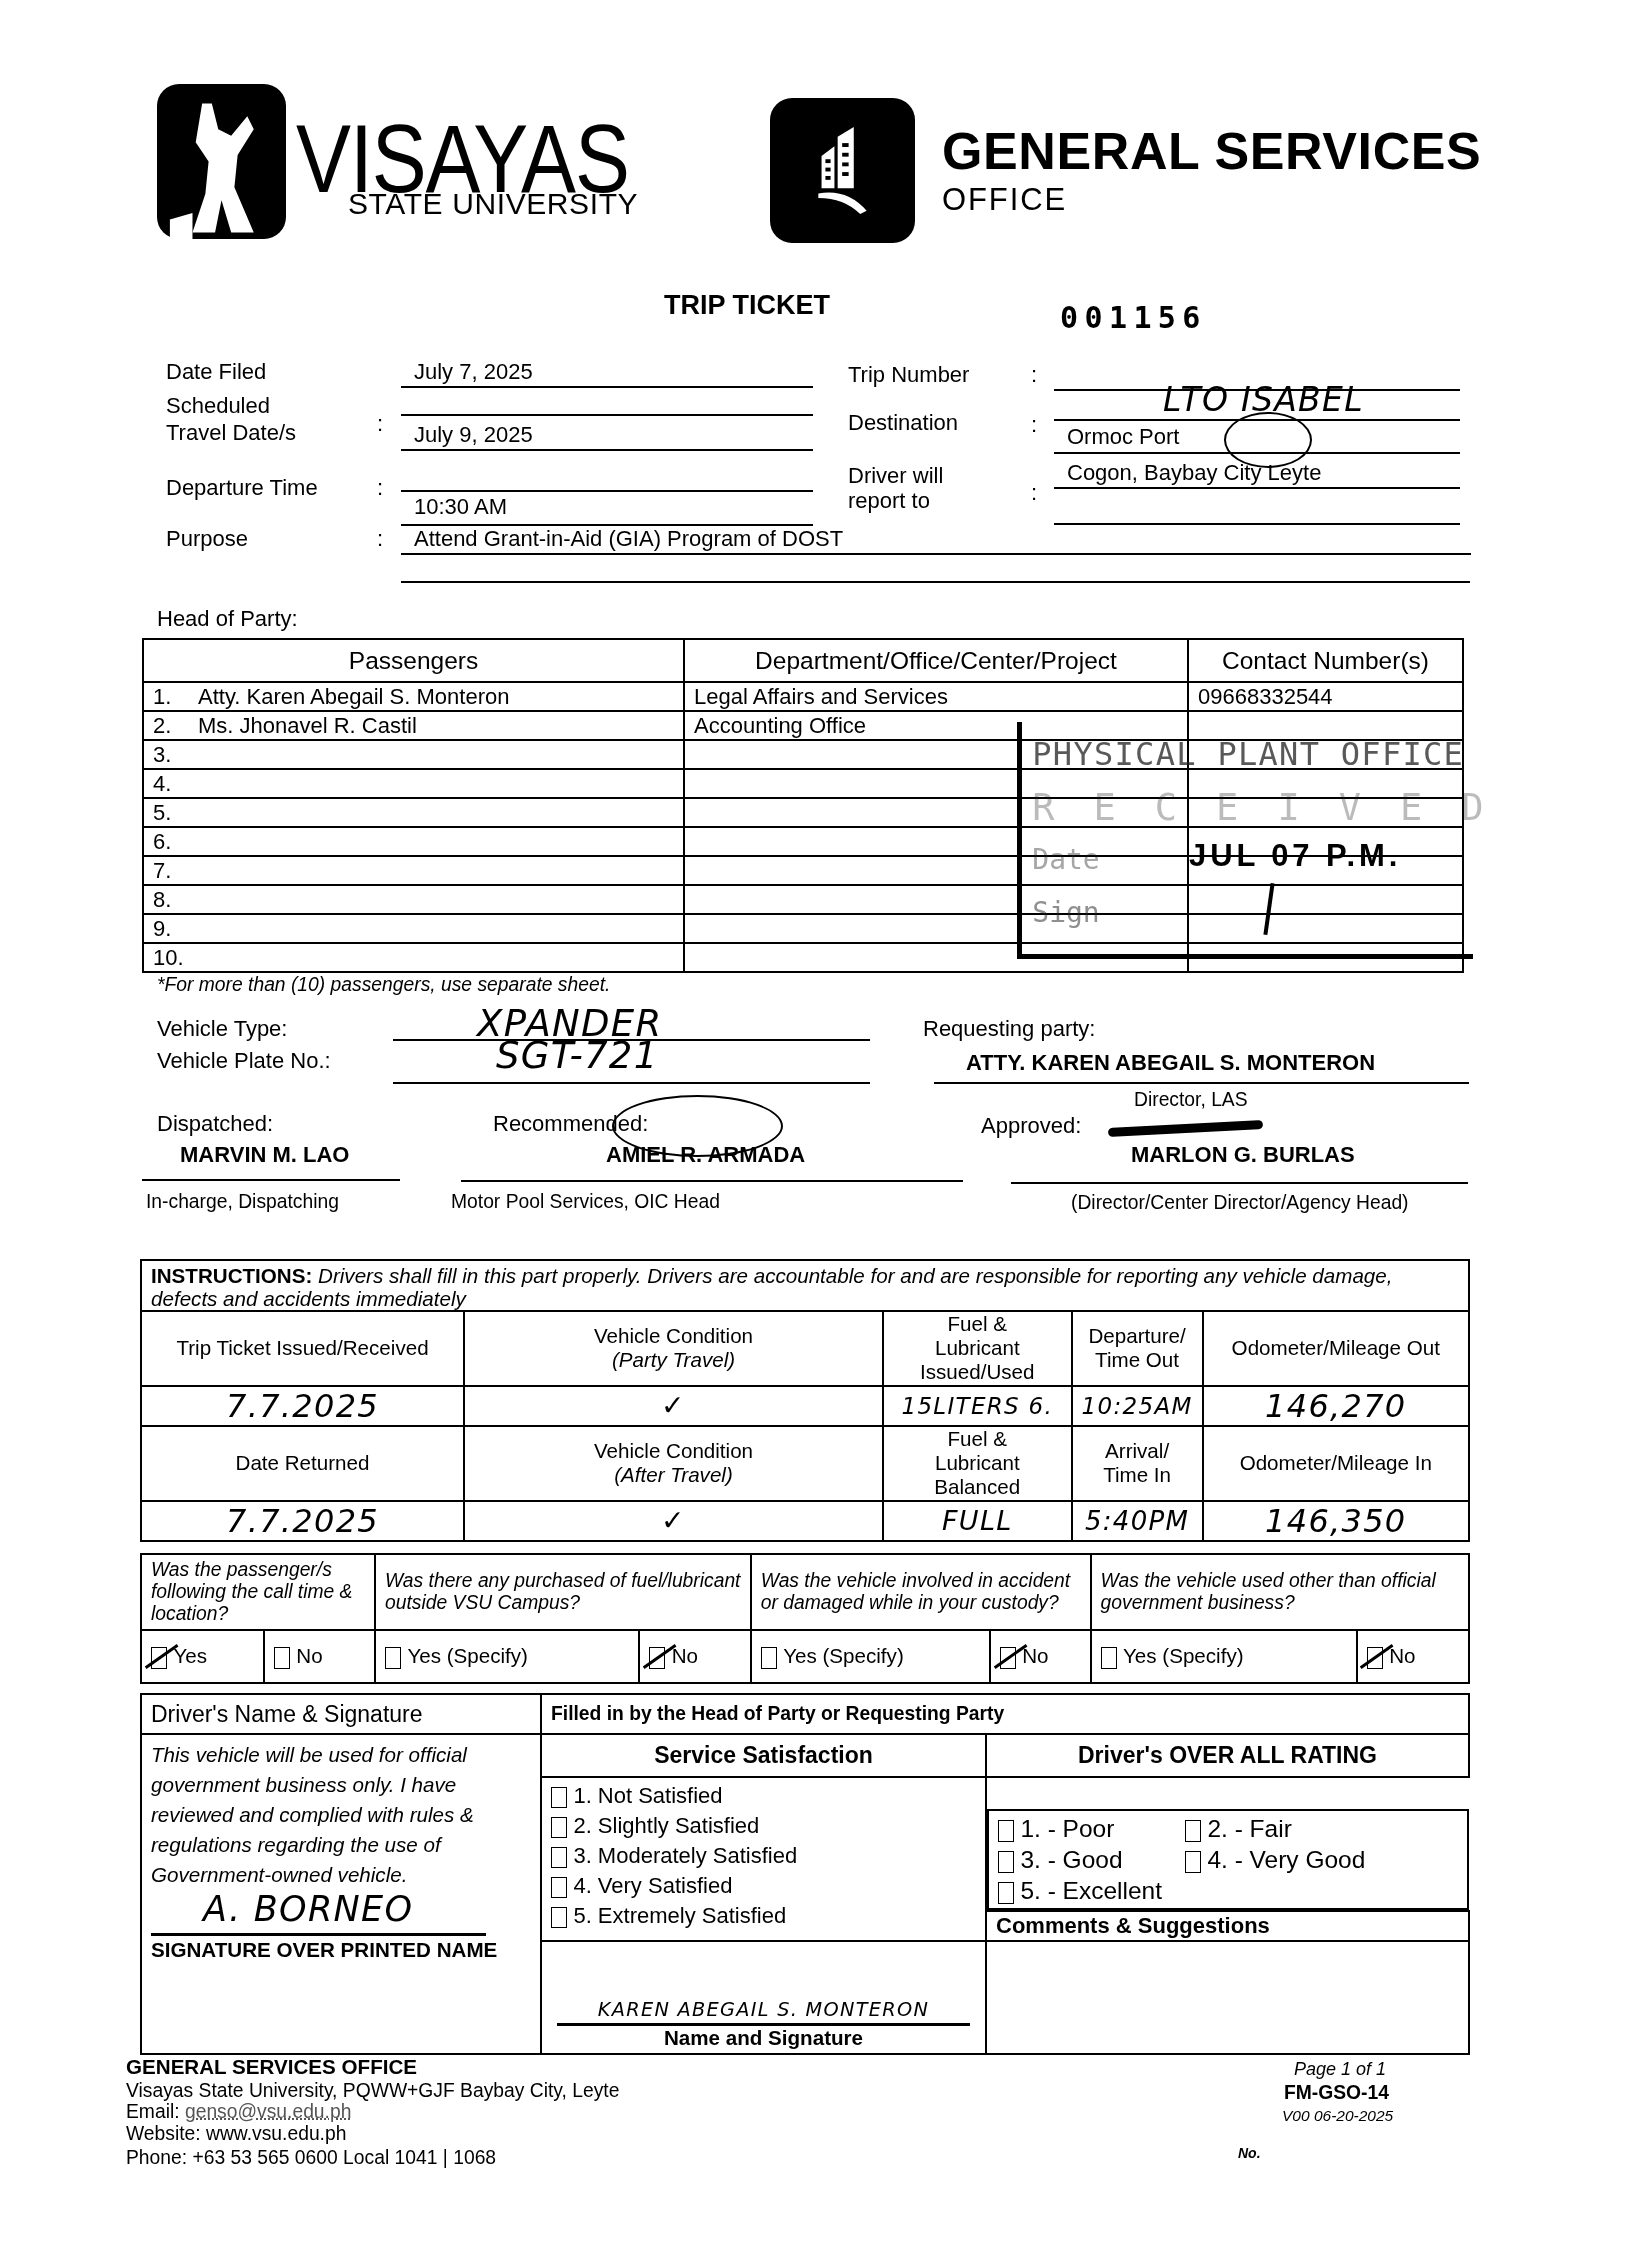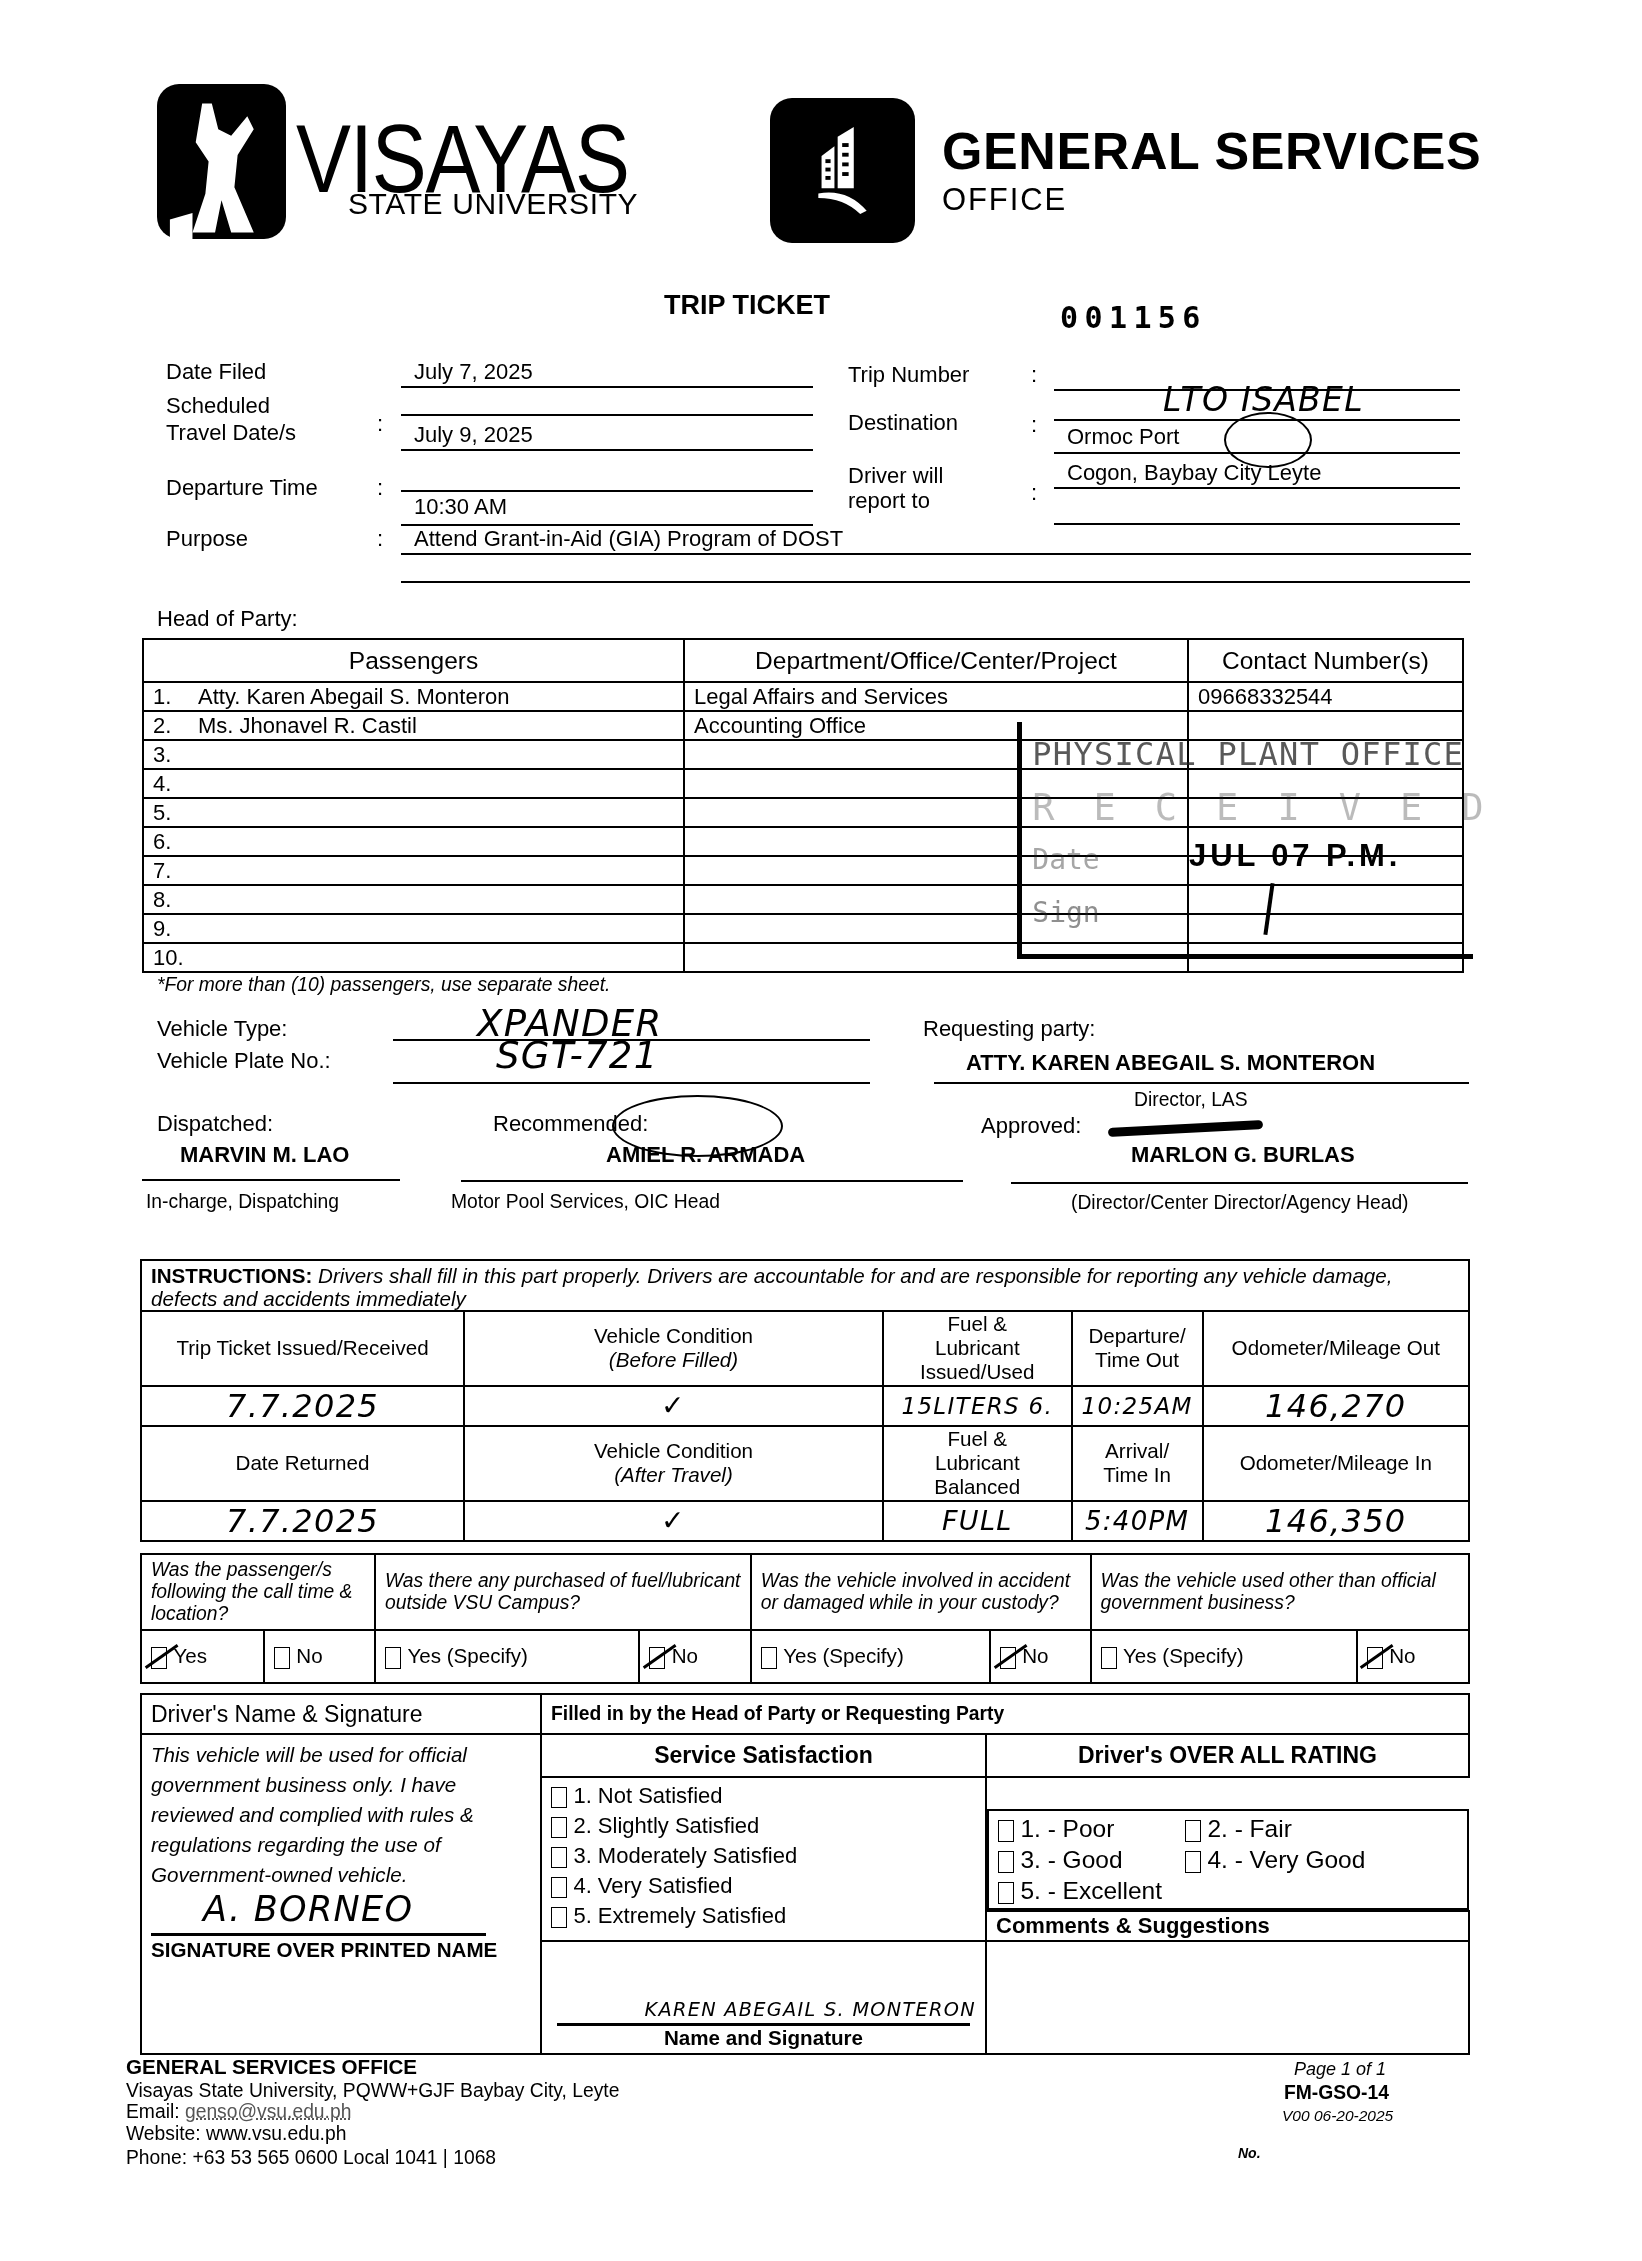--- a/index.html
+++ b/index.html
@@ -200,21 +200,21 @@
 <table class="grid" style="left:140px;top:1259px;width:1330px;">
   <tbody>
       <tr style="height:49px;">
     <td colspan="6" class="t32" style="line-height:23px;padding-top:2.6px;">
       <span class="b">INSTRUCTIONS:</span>
       <span class="i">Drivers shall fill in this part properly.  Drivers are accountable for and are responsible for reporting any vehicle damage, defects and accidents immediately</span>
     </td>
   </tr>
   <tr style="height:75px;" class="t32">
     <td class="center" style="width:303px;">Trip Ticket Issued/Received</td>
-    <td class="center" style="width:399px;"><span>Vehicle Condition</span><br><span class="i">(Before Filled)</span></td>
+    <td class="center" style="width:399px;"><span>Vehicle Condition</span><br><span class="i">(Party Travel)</span></td>
     <td class="center" style="width:148px;padding:0 19.3px;">Fuel &amp; Lubricant Issued/Used</td>
     <td class="center" style="width:110px;">Departure/ Time Out</td>
     <td class="center">Odometer/Mileage Out</td>
   </tr>
   <tr style="height:40px;" class="hand">
     <td class="center" style="font-size:32px;">7.7.2025</td>
     <td class="center" style="font-size:28px;">✓</td>
     <td class="center" style="font-size:23px;white-space:nowrap;">15LITERS 6.</td>
     <td class="center" style="font-size:23px;white-space:nowrap;">10:25AM</td>
     <td class="center" style="font-size:32px;">146,270</td>
@@ -287,21 +287,21 @@
           <div class="t34" style="height: 31px;"><span class="chk"></span><span style="font-size:24.5px;">3. - Good</span></div>
           <div class="t34" style="height: 31px;"><span class="chk"></span><span style="font-size:24.5px;">4. - Very Good</span></div>
           <div class="t34" style="height: 31px;"><span class="chk"></span><span style="font-size:24.5px;">5. - Excellent</span></div>
         </td>
   </tr>
   <tr style="height:30px;">
     <td class="b" style="font-size:22px;">Comments &amp; Suggestions</td>
   </tr>
   <tr style="height:113px;">
     <td style="vertical-align:bottom;">
-      <div class="hand" style="font-size:19.3px;white-space:nowrap;text-align:right;">KAREN ABEGAIL S. MONTERON</div>
+      <div class="hand" style="font-size:19.3px;white-space:nowrap;text-align:center;">KAREN ABEGAIL S. MONTERON</div>
       <div style="border-top:3.9px solid #000;margin:2.6px 6.4px 0;"></div>
       <div class="b center t32" style="padding-bottom:2.6px;">Name and Signature</div>
     </td>
     <td><span></span></td>
   </tr>
 </tbody>
   </table>
 
 <div class="abs b" style="left:126px;top:2055px;font-size:20.6px;">GENERAL SERVICES OFFICE</div>
 <div class="abs t30" style="left:126px;top:2080px;">Visayas State University, PQWW+GJF Baybay City, Leyte</div>

